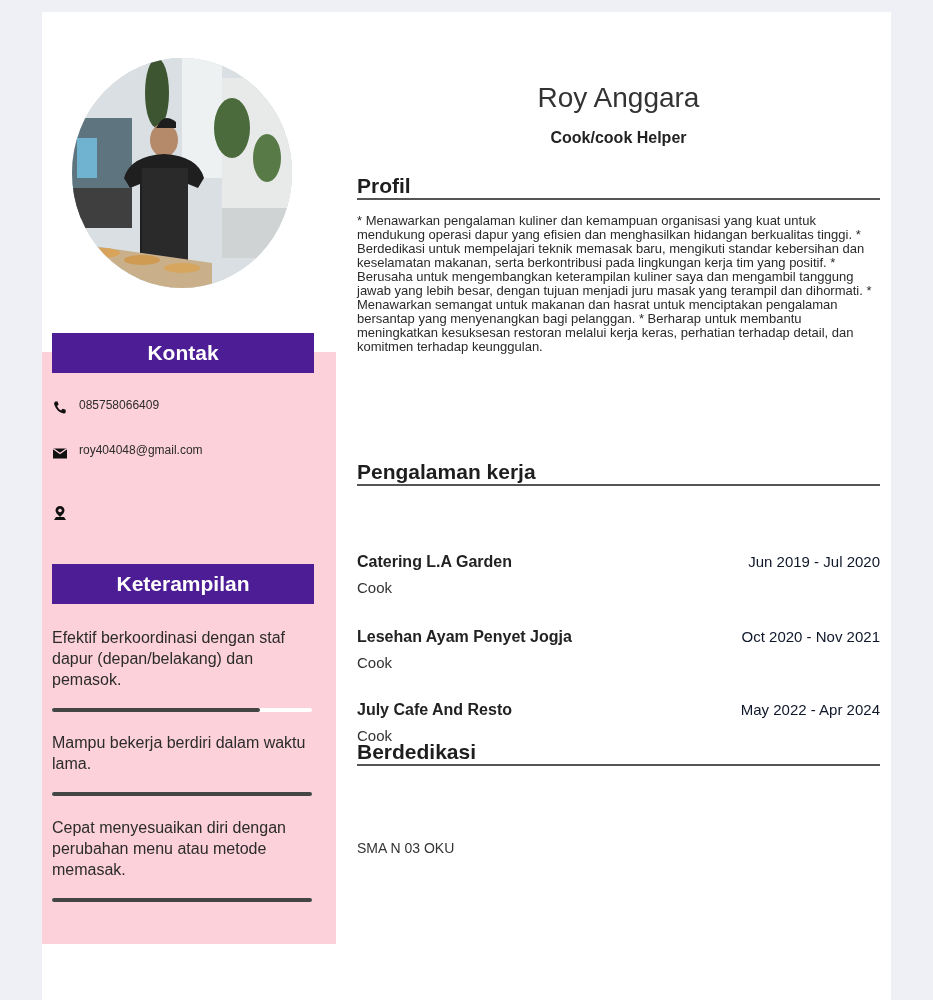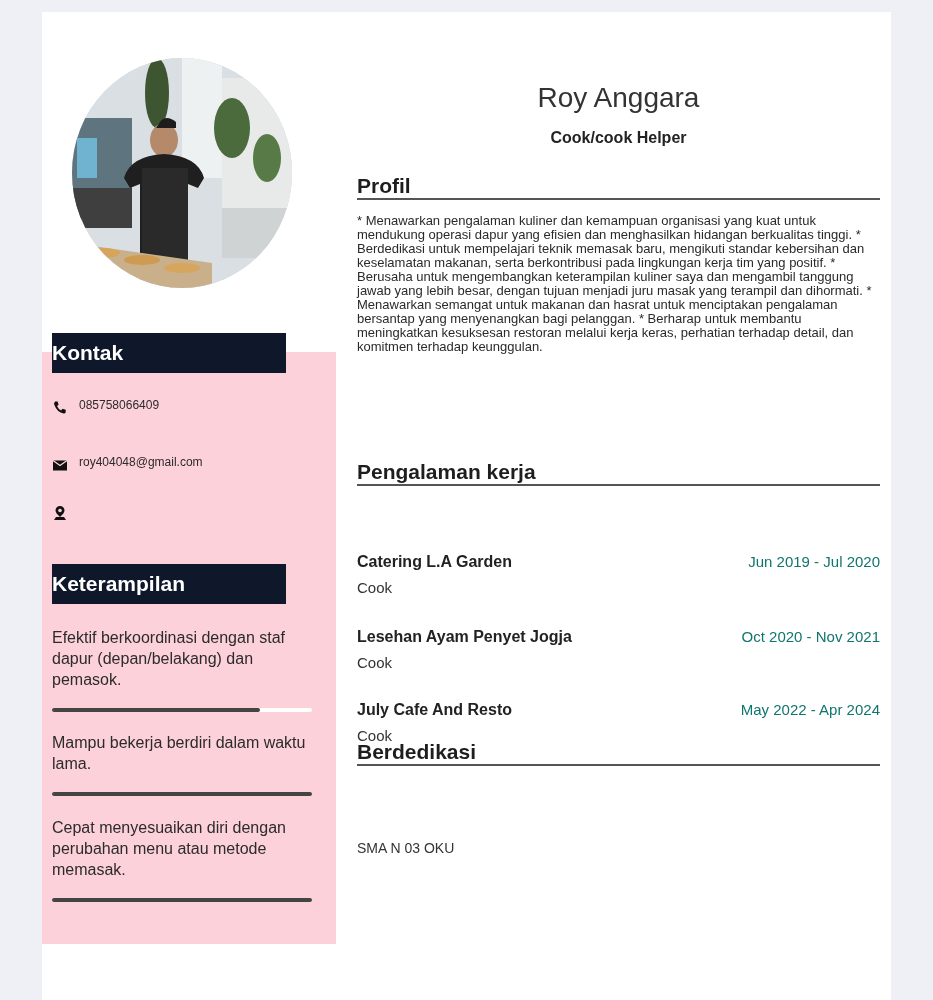--- a/index.html
+++ b/index.html
@@ -33,26 +33,26 @@
   .photo svg { width: 100%; height: 100%; display: block; }
   .pink-panel {
     position: absolute;
     left: 0; top: 340px;
     width: 294px; height: 592px;
     background: #fdd1da;
   }
   .section-bar {
     position: absolute;
     left: 10px;
-    width: 234px; height: 40px;
-    background: #0f172a;
+    width: 262px; height: 40px;
+    background: #4c1d95;
     color: #ffffff;
     font-size: 21px;
     font-weight: bold;
-    text-align: left;
+    text-align: center;
     line-height: 40px;
   }
   .contact-item {
     position: absolute;
     left: 10px;
     width: 264px;
     display: flex;
     align-items: flex-start;
     font-size: 12px;
     line-height: 21px;
@@ -140,21 +140,21 @@
     justify-content: space-between;
     align-items: baseline;
   }
   .entry-title {
     font-size: 16px;
     font-weight: bold;
     color: #222;
   }
   .entry-date {
     font-size: 15px;
-    color: #0f766e;
+    color: #0f172a;
   }
   .entry-sub {
     margin-top: 8px;
     font-size: 15px;
     color: #333;
   }
   .entry-sub.small {
     font-size: 14px;
     margin-top: 6px;
   }
@@ -197,21 +197,21 @@
 
     <div class="contact-item" style="top:383px;">
       <span class="contact-icon">
         <svg viewBox="0 0 16 16">
             <path d="M3.2 1.5 l2.4 0 l1 3.2 l-1.6 1.3 q1.2 3 4.1 4.4 l1.4 -1.6 l3.2 1 l0 2.5 q-0.5 1.3 -2 1.2 q-6.5 -0.8 -9.6 -9.2 q-0.2 -1.8 1.1 -2.8 z" fill="#111"></path>
           </svg>
       </span>
       <span>085758066409</span>
     </div>
 
-    <div class="contact-item" style="top:440px;">
+    <div class="contact-item" style="top:428px;">
       <span class="contact-icon">
         <svg viewBox="0 0 16 16">
             <rect x="1" y="3.5" width="14" height="10" fill="#111"></rect>
             <path d="M1 3.5 l7 5 l7 -5" fill="none" stroke="#fdd1da" stroke-width="1.4"></path>
           </svg>
       </span>
       <span>roy404048@gmail.com</span>
     </div>
 
     <div class="contact-item" style="top:488px;">

